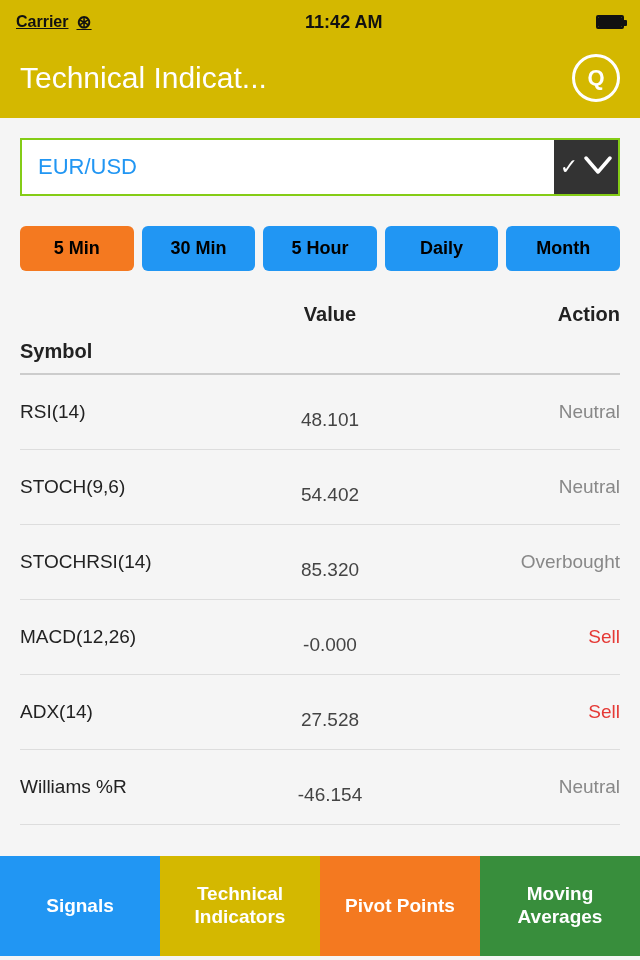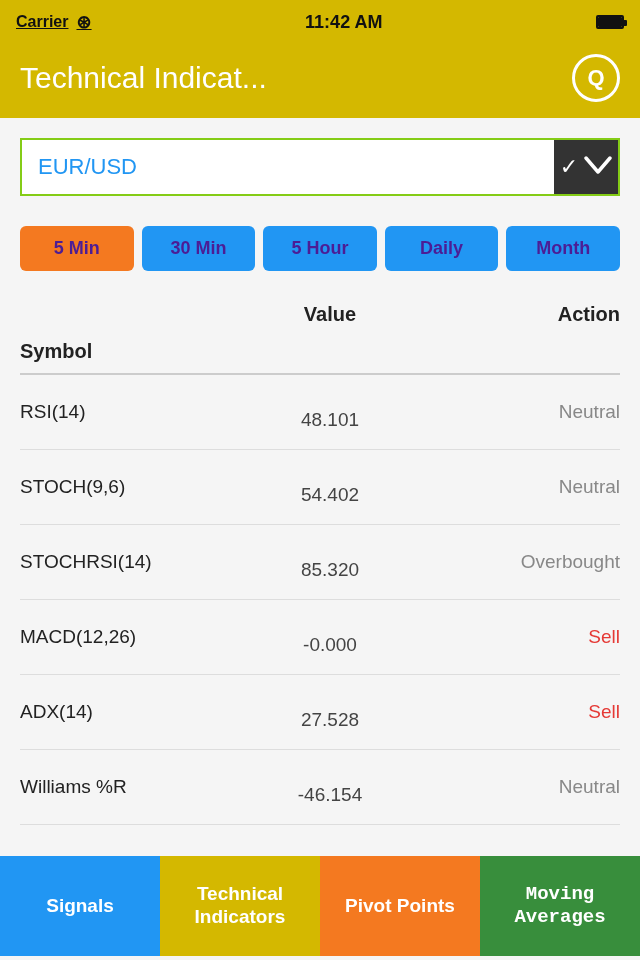--- a/index.html
+++ b/index.html
@@ -138,21 +138,21 @@
     }
     .tab {
       flex: 1;
       padding: 12px 4px;
       border: none;
       border-radius: 6px;
       font-size: 18px;
       font-weight: 600;
       cursor: pointer;
       text-align: center;
-      color: #4c1d95;
+      color: #000000;
     }
     .tab-active {
       background: #f47920;
     }
     .tab-inactive {
       background: #2196F3;
     }
 
     
     .table-header {
@@ -226,21 +226,21 @@
       color: white;
       font-size: 19px;
       font-weight: 700;
       padding: 10px 6px;
       cursor: pointer;
       line-height: 1.2;
     }
     .bt-blue { background: #2196F3; }
     .bt-yellow { background: #d4b800; }
     .bt-orange { background: #f47920; }
-    .bt-green { background: #388E3C; font-family: Liberation Mono, monospace; }
+    .bt-green { background: #388E3C; }
   </style>
 </head>
 <body>
 
 <div class="status-bar">
   <div class="status-left">
     <span>Carrier</span>
     <span style="font-size:18px;">⊛</span>
   </div>
   <div class="status-time">11:42 AM</div>

